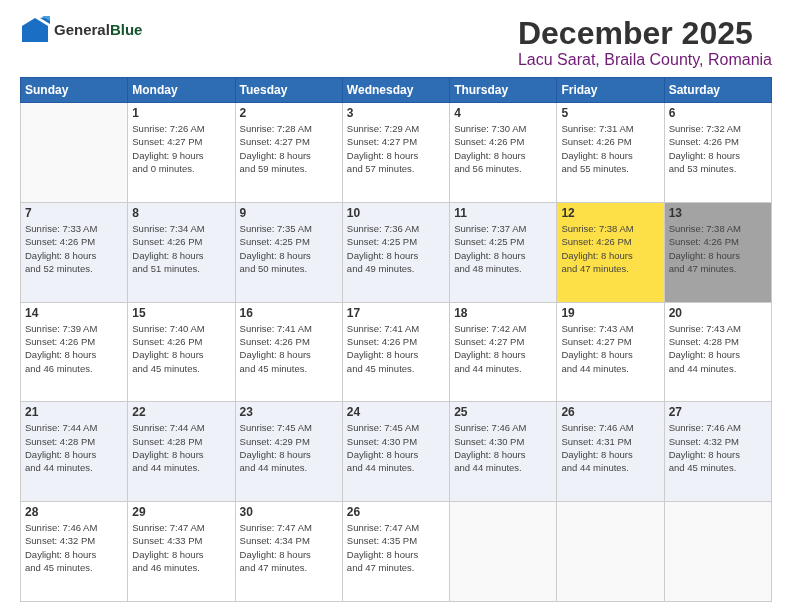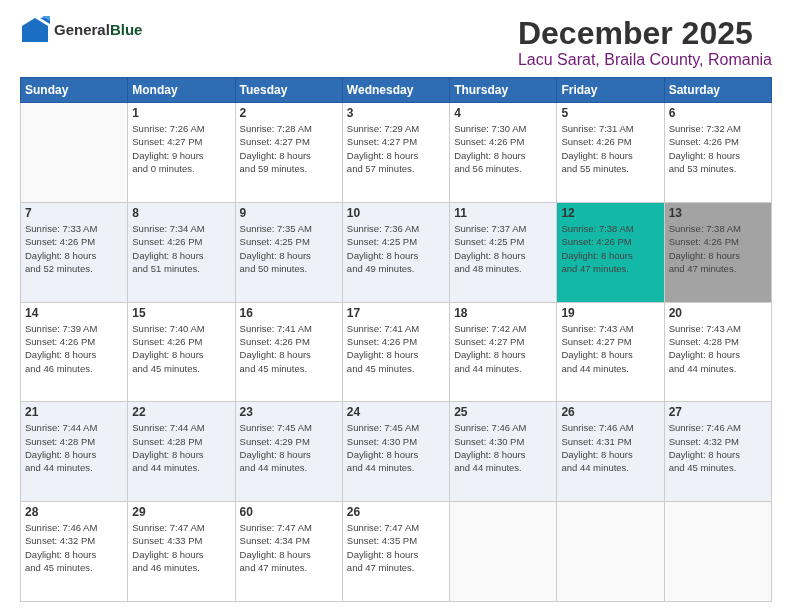--- a/index.html
+++ b/index.html
@@ -208,21 +208,21 @@
 Daylight: 8 hours
 and 49 minutes.</div>
           </td>
           <td style="background: rgb(238, 242, 248);">
             <span class="day-num">11</span>
             <div class="day-info" style="white-space: pre-line;">Sunrise: 7:37 AM
 Sunset: 4:25 PM
 Daylight: 8 hours
 and 48 minutes.</div>
           </td>
-          <td style="background: #14b8a6;">
+          <td style="background: #fde047;">
             <span class="day-num">12</span>
             <div class="day-info" style="white-space: pre-line;">Sunrise: 7:38 AM
 Sunset: 4:26 PM
 Daylight: 8 hours
 and 47 minutes.</div>
           </td>
           <td style="background: #a3a3a3;">
             <span class="day-num">13</span>
             <div class="day-info" style="white-space: pre-line;">Sunrise: 7:38 AM
 Sunset: 4:26 PM
@@ -341,21 +341,21 @@
 and 45 minutes.</div>
           </td>
           <td>
             <span class="day-num">29</span>
             <div class="day-info" style="white-space: pre-line;">Sunrise: 7:47 AM
 Sunset: 4:33 PM
 Daylight: 8 hours
 and 46 minutes.</div>
           </td>
           <td>
-            <span class="day-num">60</span>
+            <span class="day-num">30</span>
             <div class="day-info" style="white-space: pre-line;">Sunrise: 7:47 AM
 Sunset: 4:34 PM
 Daylight: 8 hours
 and 47 minutes.</div>
           </td>
           <td>
             <span class="day-num">26</span>
             <div class="day-info" style="white-space: pre-line;">Sunrise: 7:47 AM
 Sunset: 4:35 PM
 Daylight: 8 hours

